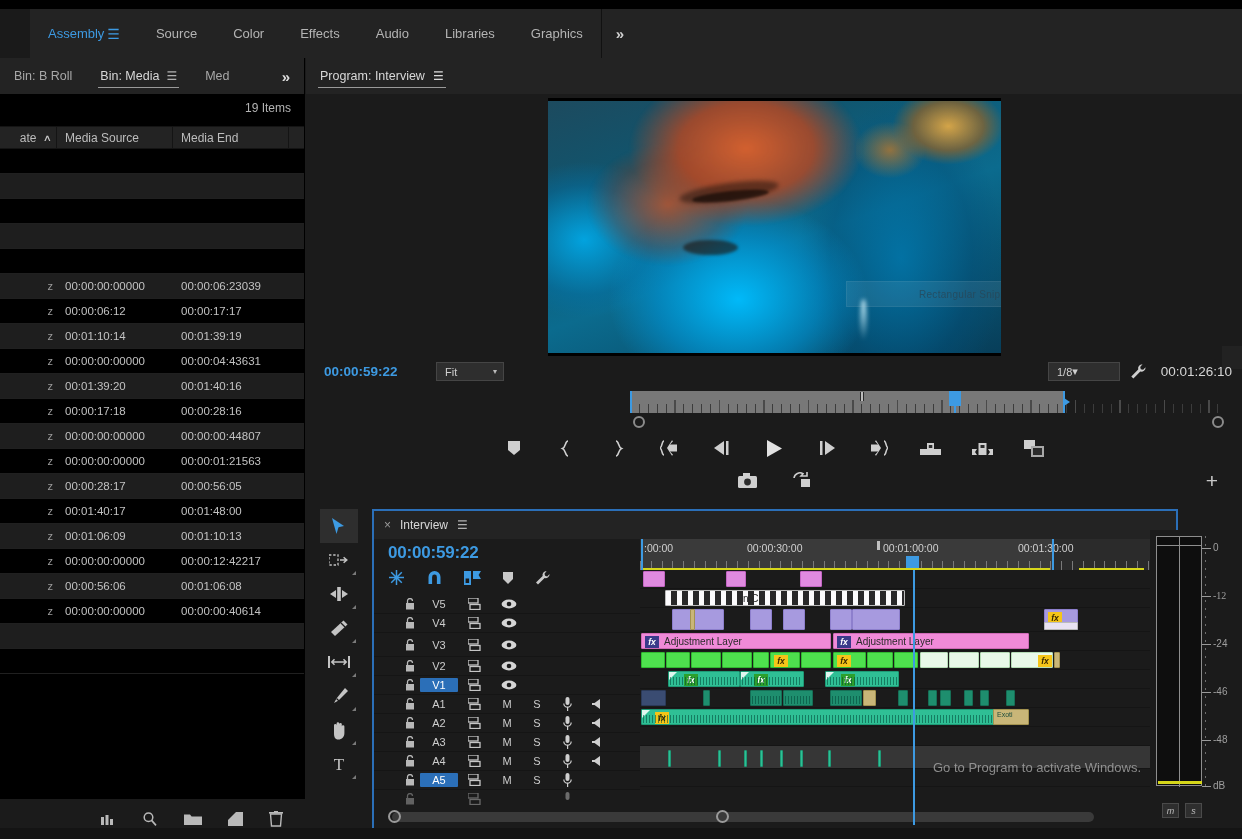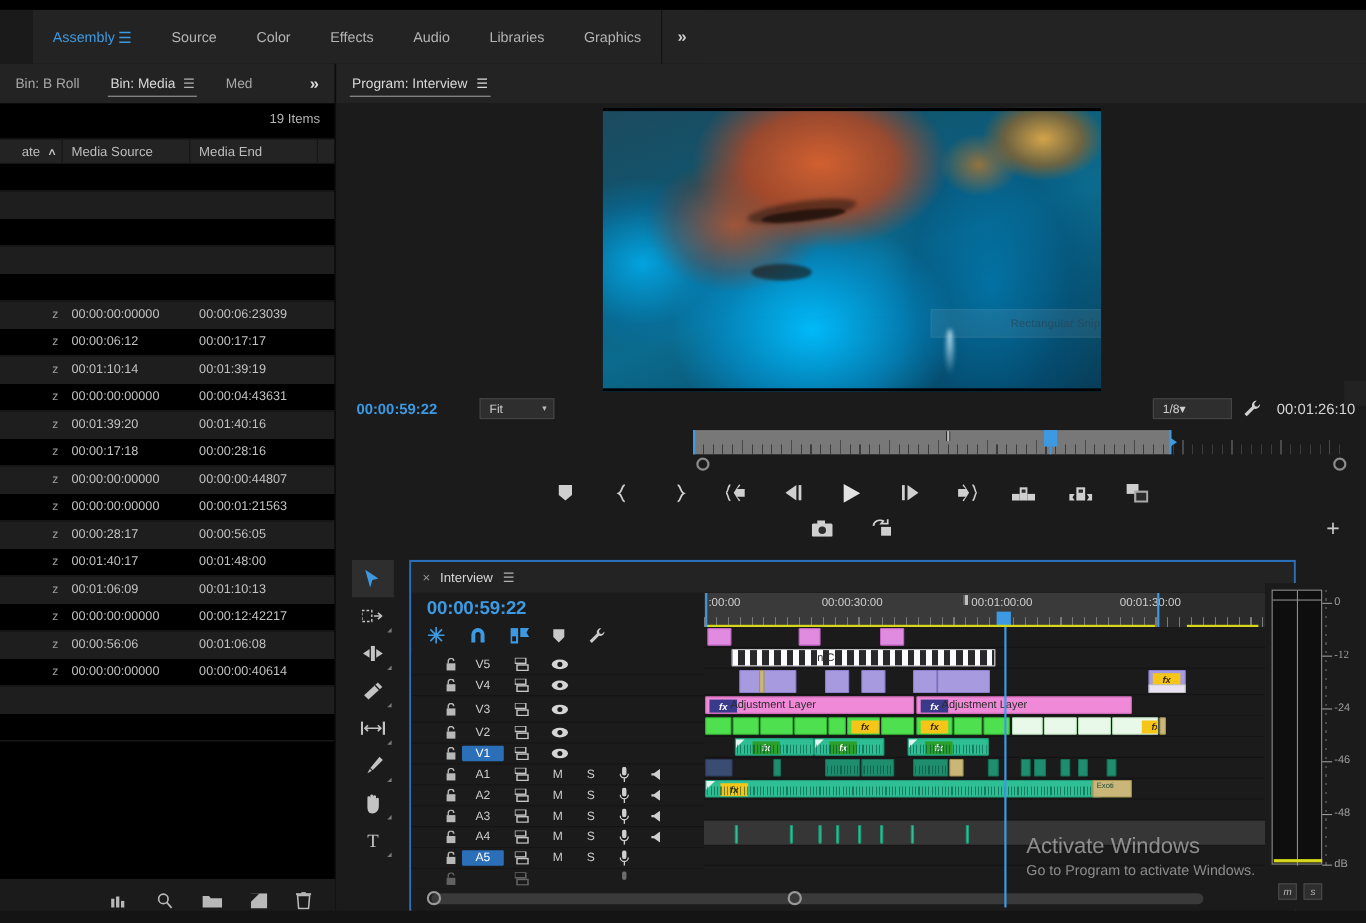--- a/index.html
+++ b/index.html
@@ -216,21 +216,21 @@
   .c-purp { background:#a79adf; border:1px solid #8d7fcd; }
   .c-white{ background:#e8e2f2; border:1px solid #bbb; }
   .c-green{ background:#4ee04e; border:1px solid #30b830; }
   .c-green-l{ background:#e9f9e9; border:1px solid #b6dcb6; }
   .c-teal { background:#2fbf95; border:1px solid #1e9a76; }
   .c-teal-d{ background:#1e8e6e; border:1px solid #166f56; }
   .c-tan  { background:#c9b678; border:1px solid #a3924f; }
   .c-blue { background:#3a4c72; border:1px solid #2b3a59; }
   .clip-lbl { position:absolute; left:22px; top:2px; font-size:10px; color:#2a2a2a; white-space:nowrap; }
   .clip-lbl.sm { left:3px; top:1px; font-size:7px; color:#1c4c3c; }
-  .fxbadge { position:absolute; left:3px; top:2px; width:25px; height:12px; background:#3a3a8a; color:#fff;
+  .fxbadge { position:absolute; left:3px; top:2px; width:14px; height:12px; background:#3a3a8a; color:#fff;
              font-size:8.5px; font-style:italic; display:flex; align-items:center; justify-content:center; font-weight:bold; }
   .fxbadge.yel { background:#f5c518; color:#3a2a00; }
   .fxbadge.grn { background:#2ca02c; color:#fff; }
   .wave { position:absolute; left:1px; right:1px; bottom:1px; height:55%;
           background-image:repeating-linear-gradient(90deg, rgba(0,70,55,.55) 0 1px, transparent 1px 3px); }
   .vthumb { position:absolute; inset:0;
             background-image:repeating-linear-gradient(90deg, rgba(255,255,255,.85) 0 5px, rgba(20,20,20,.9) 5px 11px); }
   .tri-l { position:absolute; left:0; top:0; width:0; height:0;
            border-left:8px solid rgba(255,255,255,.85); border-bottom:8px solid transparent; }
 
@@ -1176,18 +1176,17 @@
       <div class="m-tick" style="top:250px;"></div>
         <div class="m-lbl" style="top:250px;">dB</div>
     </div>
     <div class="m-btns">
       <div class="m-btn">m</div>
       <div class="m-btn">s</div>
     </div>
   </div>
 
   <div class="wm">
-    <div class="wm-1">Activate Windows</div>
     <div class="wm-2">Go to Program to activate Windows.</div>
   </div>
 
   <div class="bot-strip"></div>
 </div>
 
 </body></html>

